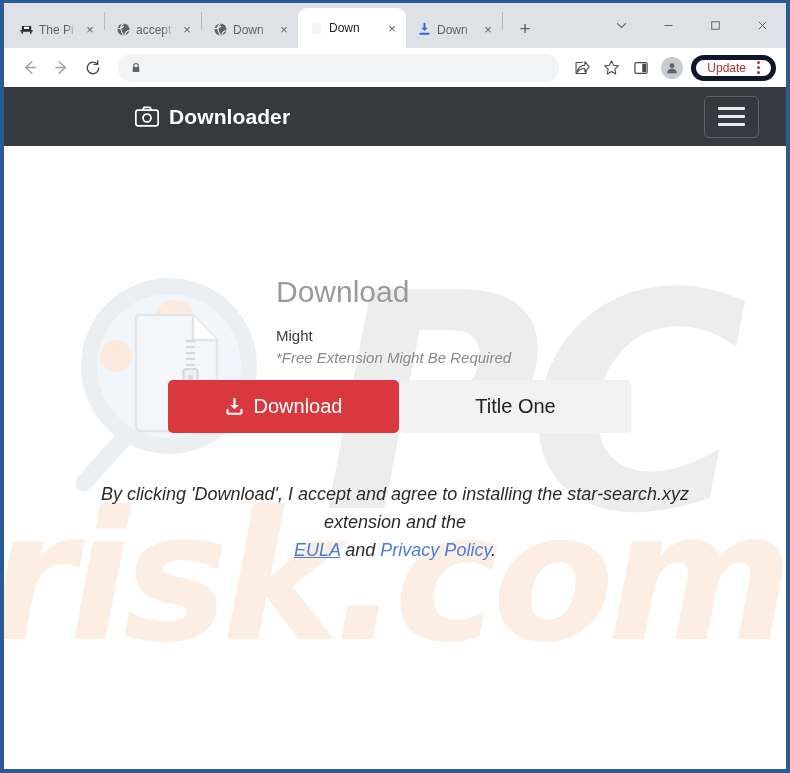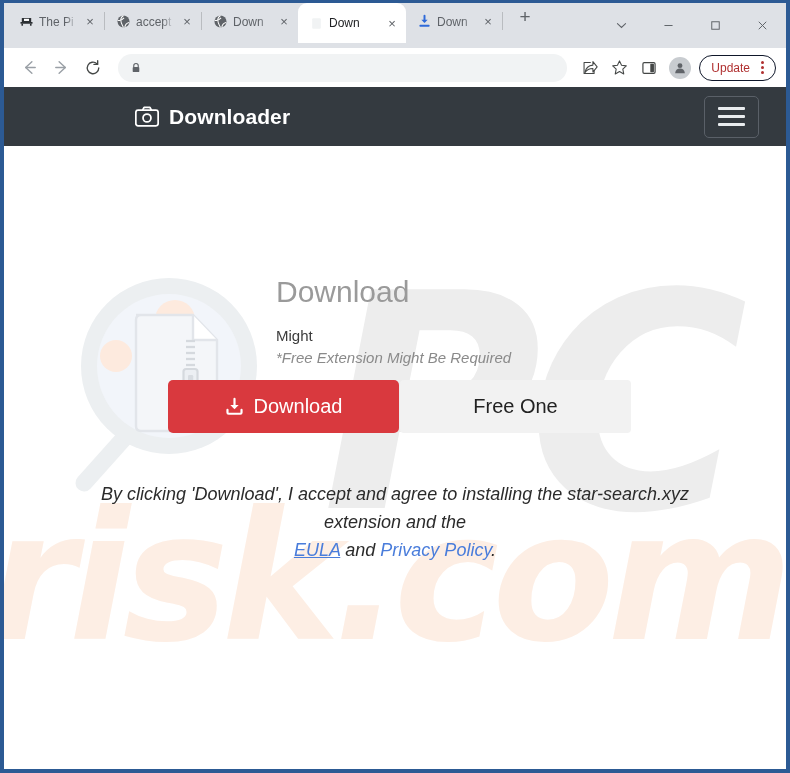--- a/index.html
+++ b/index.html
@@ -16,21 +16,21 @@
     background: #ffffff;
     overflow: hidden;
   }
 
   
   .tabstrip {
     position: relative;
     height: 45px;
     background: #dee1e6;
     display: flex;
-    align-items: flex-start;
+    align-items: flex-end;
     padding-left: 4px;
   }
   .tab {
     position: relative;
     display: flex;
     align-items: center;
     height: 37px;
     width: 96px;
     padding: 0 6px 0 10px;
     gap: 5px;
@@ -133,21 +133,21 @@
   .avatar {
     width: 22px; height: 22px;
     border-radius: 50%;
     background: #c8ccd0;
     display: flex; align-items: center; justify-content: center;
     margin: 0 4px;
     flex: 0 0 22px;
   }
   .update-pill {
     height: 26px;
-    border: 1px solid #0f172a;
+    border: 5px solid #0f172a;
     border-radius: 13px;
     display: flex;
     align-items: center;
     padding: 0 4px 0 11px;
     gap: 3px;
     margin-left: 2px;
     flex: 0 0 auto;
   }
   .update-pill .lbl {
     font-size: 12px;
@@ -533,21 +533,21 @@
           <span style="display:flex;">
             <svg width="19" height="19" viewBox="0 0 20 20">
               <path d="M10 2 L10 10.2" stroke="#ffffff" stroke-width="2.3" stroke-linecap="round"></path>
               <path d="M5.6 8.4 L10 12.8 L14.4 8.4 Z" fill="#ffffff"></path>
               <path d="M2.6 13.6 L2.6 16.4 Q2.6 17.6 3.8 17.6 L16.2 17.6 Q17.4 17.6 17.4 16.4 L17.4 13.6" stroke="#ffffff" stroke-width="2.3" fill="none" stroke-linecap="round" stroke-linejoin="round"></path>
             </svg>
           </span>
           <span>Download</span>
         </button>
         <button class="btn-step">
-          <span>Free One</span>
+          <span>Title One</span>
         </button>
       </div>
 
       <div class="disclaimer">
         <span>By clicking 'Download', I accept and agree to installing the star-search.xyz extension and the</span>
         <br>
         <a class="eula" href="#">EULA</a>
         <span>and</span>
         <a href="#">Privacy Policy</a><span>.</span>
       </div>

